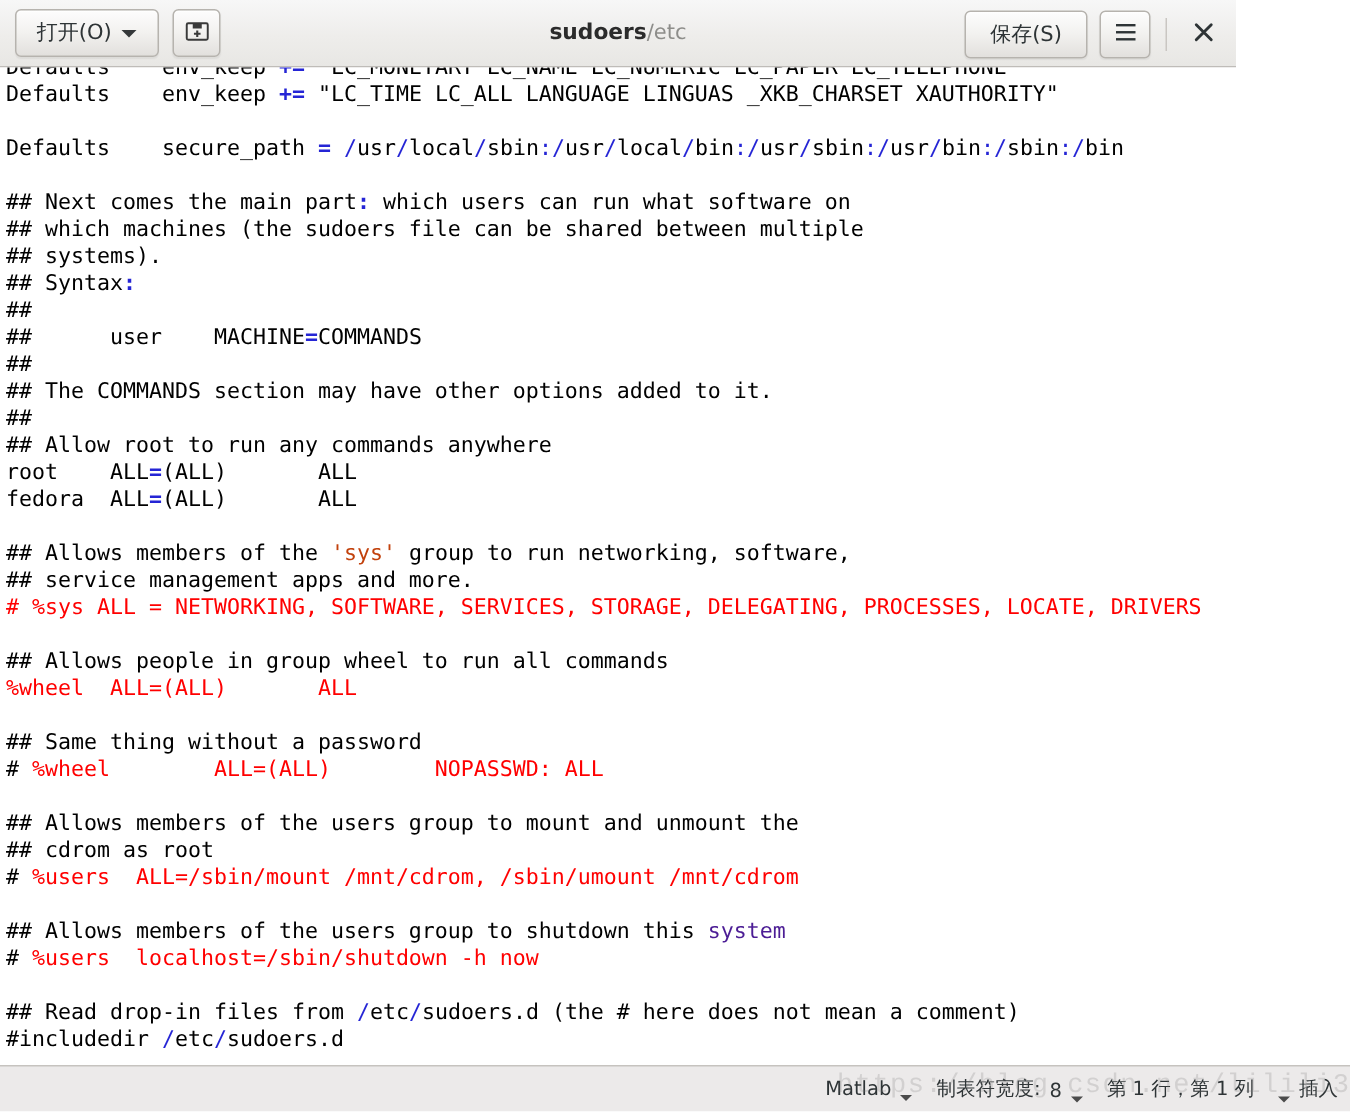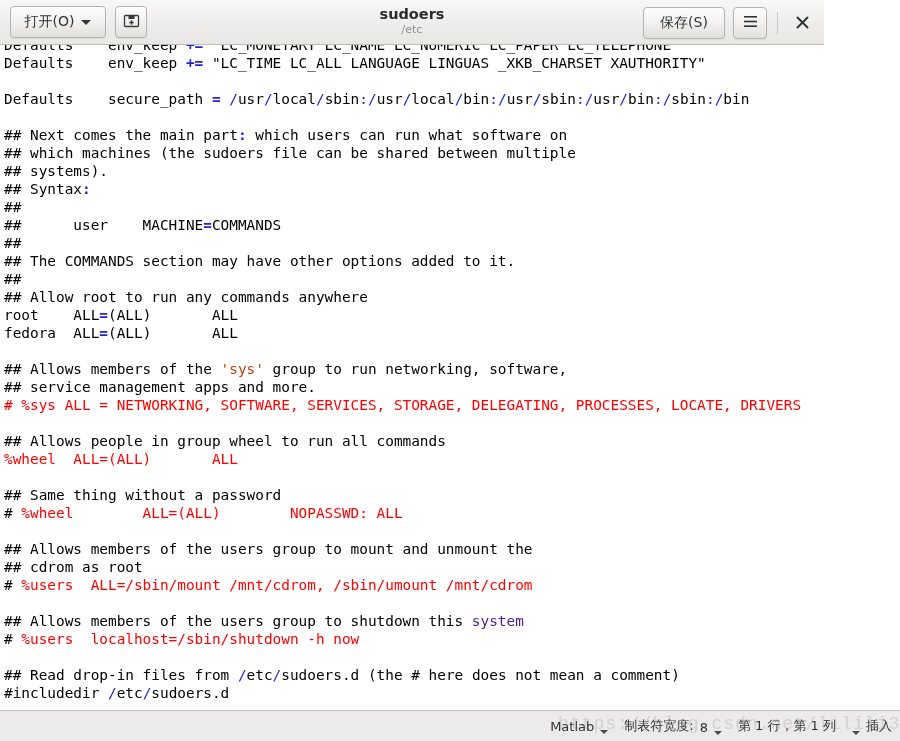--- a/index.html
+++ b/index.html
@@ -63,33 +63,33 @@
     border-right: 4px solid transparent;
     border-top: 4px solid #4b4b4b;
     display: inline-block;
   }
 
   .title-wrap {
     position: absolute;
     left: 0; right: 0; top: 0;
     height: 45px;
     display: flex;
-    flex-direction: column;
+    flex-direction: row;
     align-items: center;
     justify-content: center;
     pointer-events: none;
   }
   .title-main {
     font-size: 14.5px;
     font-weight: bold;
     color: #2b2b2b;
     line-height: 1.1;
   }
   .title-sub {
-    font-size: 11px;
+    font-size: 14px;
     color: #8d8d8a;
     line-height: 1.35;
   }
 
   .close-x {
     width: 28px; height: 32px;
     display: flex; align-items: center; justify-content: center;
     font-size: 17px; color: #2e3436; cursor: pointer;
     background: transparent; border: none;
   }

